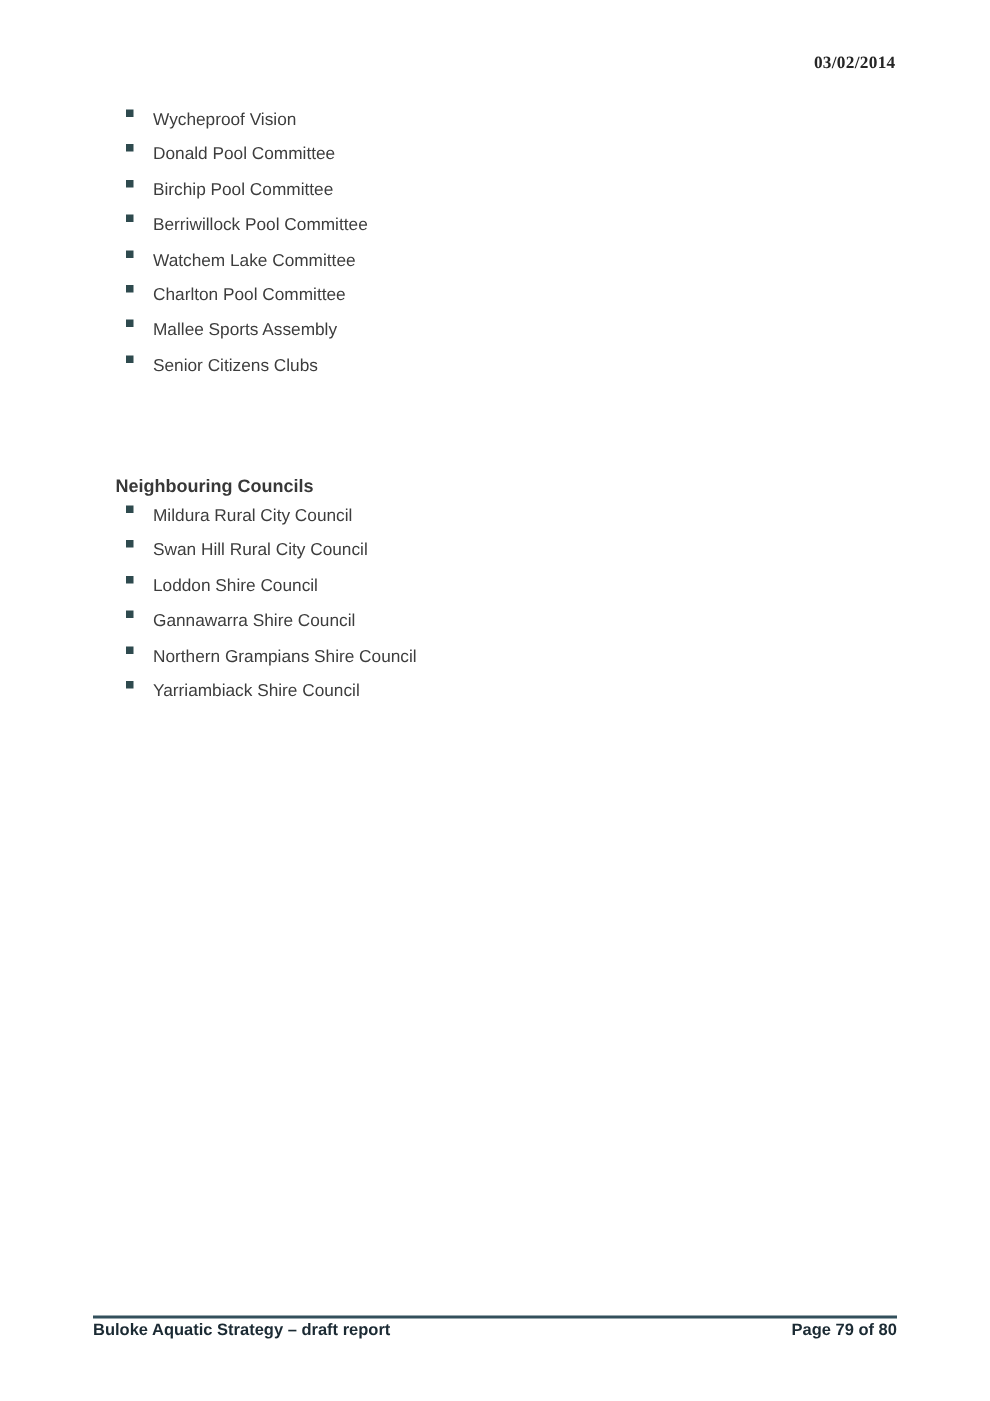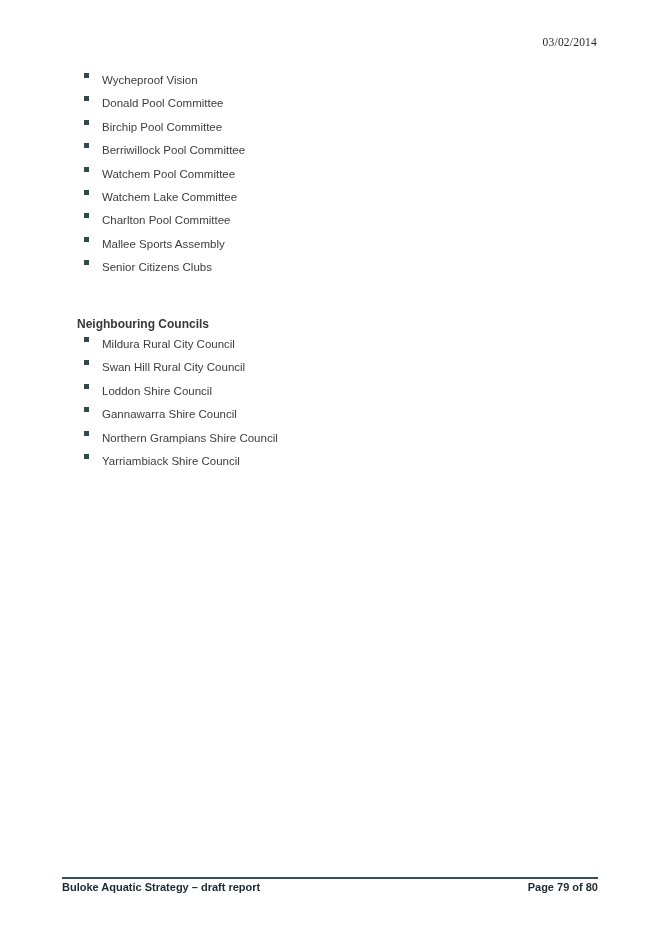--- a/index.html
+++ b/index.html
@@ -13,21 +13,21 @@
     height: 934px;
     background: #ffffff;
     font-family: "Liberation Sans", sans-serif;
     overflow: hidden;
   }
   .header-date {
     position: absolute;
     top: 36px;
     right: 63px;
     font-family: "Liberation Serif", serif;
-    font-weight: 400;
+    font-weight: 700;
     font-size: 11.5px;
     color: var(--date_text, #262626);
     letter-spacing: 0.2px;
   }
   ul.bullet-list {
     position: absolute;
     left: 84px;
     margin: 0;
     padding: 0;
     list-style: none;
@@ -98,24 +98,20 @@
     <li>
       <span class="bullet"></span>
       <span>Birchip Pool Committee</span>
     </li>
     <li>
       <span class="bullet"></span>
       <span>Berriwillock Pool Committee</span>
     </li>
     <li>
       <span class="bullet"></span>
-      <span>Watchem Pool Committee</span>
-    </li>
-    <li>
-      <span class="bullet"></span>
       <span>Watchem Lake Committee</span>
     </li>
     <li>
       <span class="bullet"></span>
       <span>Charlton Pool Committee</span>
     </li>
     <li>
       <span class="bullet"></span>
       <span>Mallee Sports Assembly</span>
     </li>

